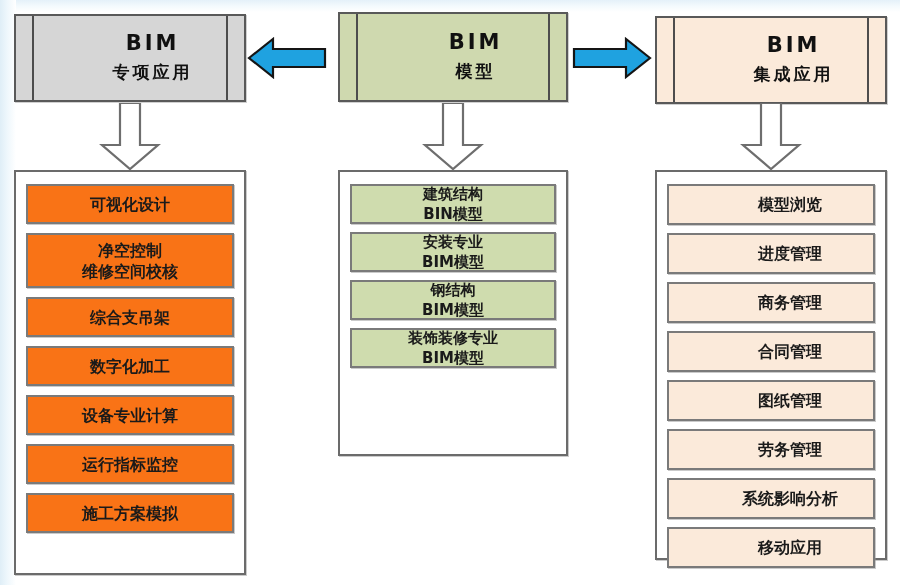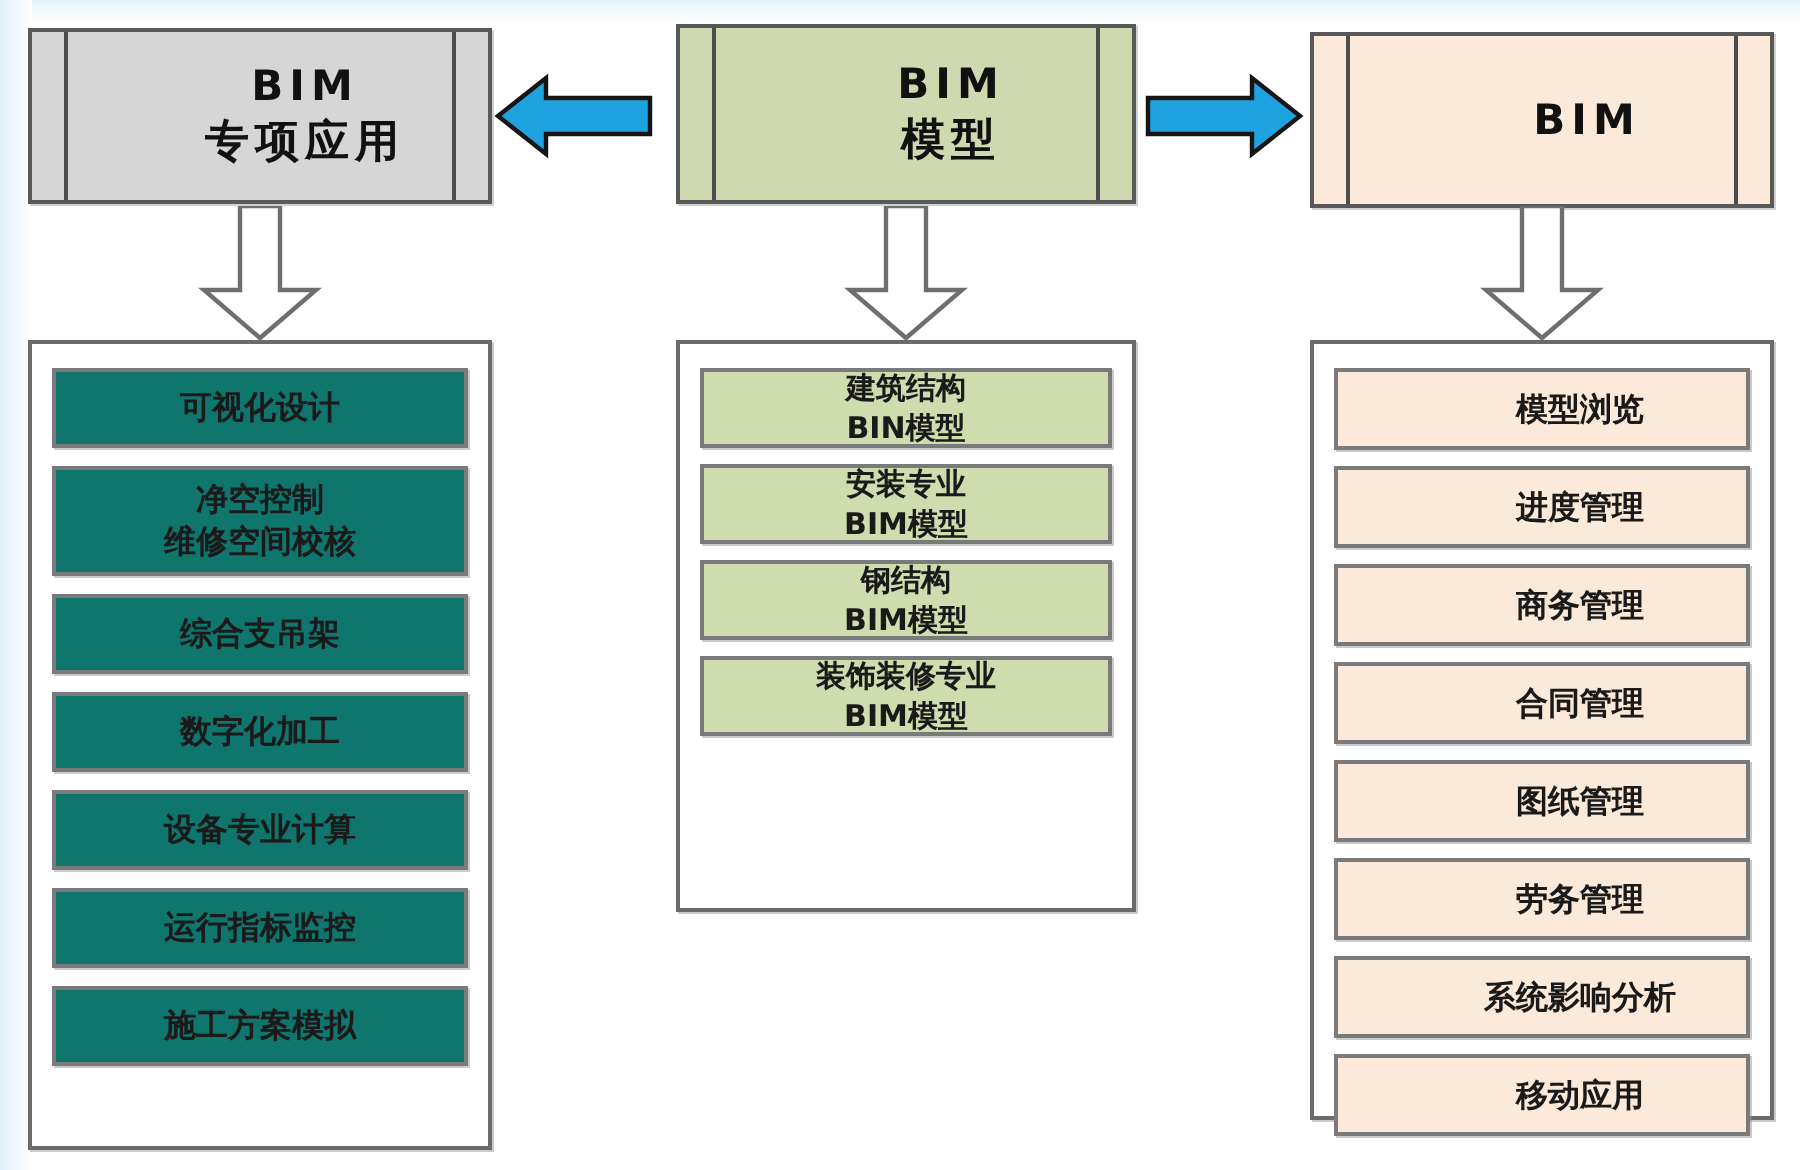--- a/index.html
+++ b/index.html
@@ -48,21 +48,21 @@
     letter-spacing: 1px;
     box-shadow: 1px 1px 0 rgba(120,120,120,0.35);
     padding-left: 45px;
   }
   .top-box .line1 {
     font-size: 21px;
     line-height: 27px;
     letter-spacing: 3px;
   }
   .top-box .line2 {
-    font-size: 22px;
+    font-size: 17px;
     line-height: 30px;
     letter-spacing: 3px;
   }
   .top-box .rule {
     position: absolute;
     top: 0;
     bottom: 0;
     width: 0;
     border-left: 2px solid #4d4d4d;
   }
@@ -118,21 +118,21 @@
     font-weight: bold;
     font-size: 16px;
     line-height: 21px;
     box-shadow: 1px 1px 0 rgba(150,150,150,0.5);
     margin-bottom: 9px;
   }
   .item span { display: block; }
   .item.one-line { height: 40px; }
   .item.two-line { height: 55px; }
 
-  #col-left  .item { background: #0f766e; font-family: Liberation Serif, serif; }
+  #col-left  .item { background: #f97316; }
   #col-mid   .item { background: #cfdcae; }
   #col-right .item { background: #fbeada; }
 
   #col-mid .item.one-line,
   #col-mid .item.two-line { height: 40px; margin-bottom: 8px; }
   #col-mid .item span { font-size: 15px; line-height: 20px; }
 
   #col-right .item { height: 41px; margin-bottom: 8px; padding-left: 38px; }
 </style>
 </head>
@@ -154,20 +154,21 @@
     <div class="rule rule-left"></div>
     <div class="rule rule-right"></div>
     <div class="line1">BIM</div>
     <div class="line2">模型</div>
   </div>
 
   <div class="top-box" id="top-right-box">
     <div class="rule rule-left"></div>
     <div class="rule rule-right"></div>
     <div class="line1">BIM</div>
+    <div class="line2">集成应用</div>
   </div>
 
   <svg class="blue-arrow" style="left:247px; top:35px;" viewBox="0 0 80 46">
     <polygon points="2,23 26,4 26,14 78,14 78,32 26,32 26,42" fill="#1fa2e0" stroke="#151515" stroke-width="2.2" stroke-linejoin="miter"></polygon>
   </svg>
 
   <svg class="blue-arrow" style="left:572px; top:35px;" viewBox="0 0 80 46">
     <polygon points="78,23 54,4 54,14 2,14 2,32 54,32 54,42" fill="#1fa2e0" stroke="#151515" stroke-width="2.2" stroke-linejoin="miter"></polygon>
   </svg>
 

